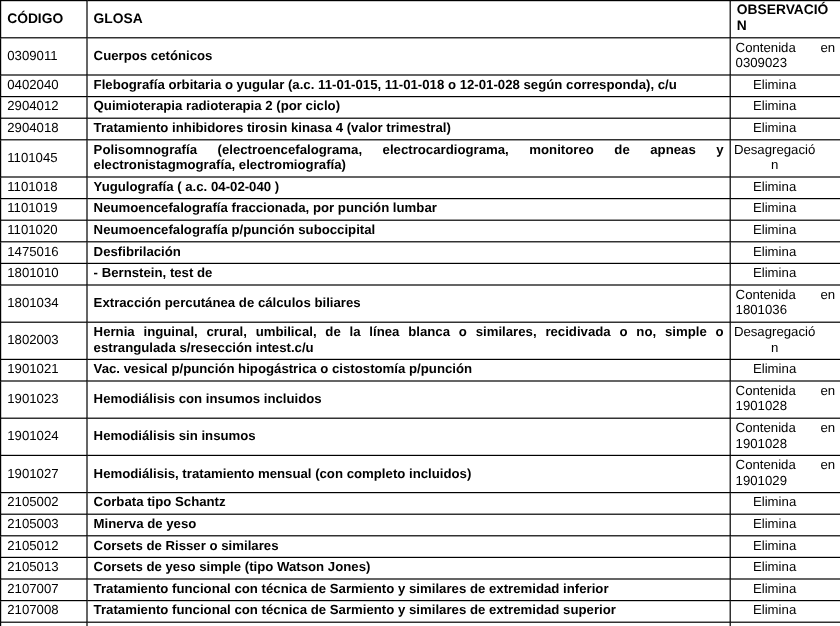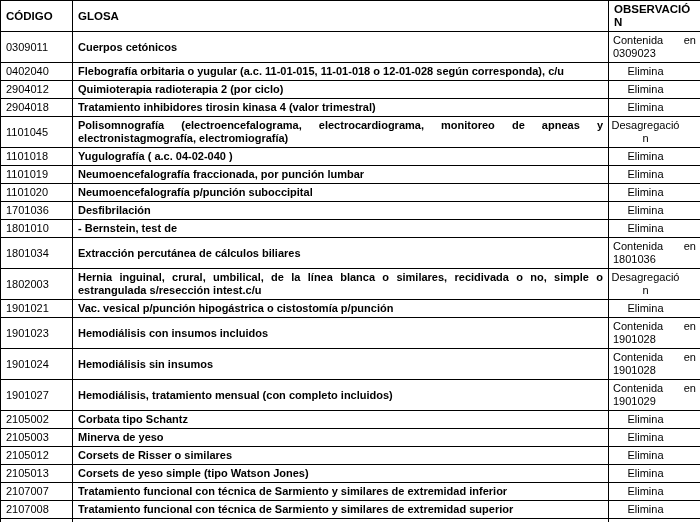--- a/index.html
+++ b/index.html
@@ -115,21 +115,21 @@
           <td class="codigo">1101019</td>
           <td class="glosa">Neumoencefalografía fraccionada, por punción lumbar</td>
           <td class="observacion obs-short">Elimina</td>
         </tr>
         <tr>
           <td class="codigo">1101020</td>
           <td class="glosa">Neumoencefalografía p/punción suboccipital</td>
           <td class="observacion obs-short">Elimina</td>
         </tr>
         <tr>
-          <td class="codigo">1701036</td>
+          <td class="codigo">1475016</td>
           <td class="glosa">Desfibrilación</td>
           <td class="observacion obs-short">Elimina</td>
         </tr>
         <tr>
           <td class="codigo">1801010</td>
           <td class="glosa">- Bernstein, test de</td>
           <td class="observacion obs-short">Elimina</td>
         </tr>
         <tr>
           <td class="codigo">1801034</td>

